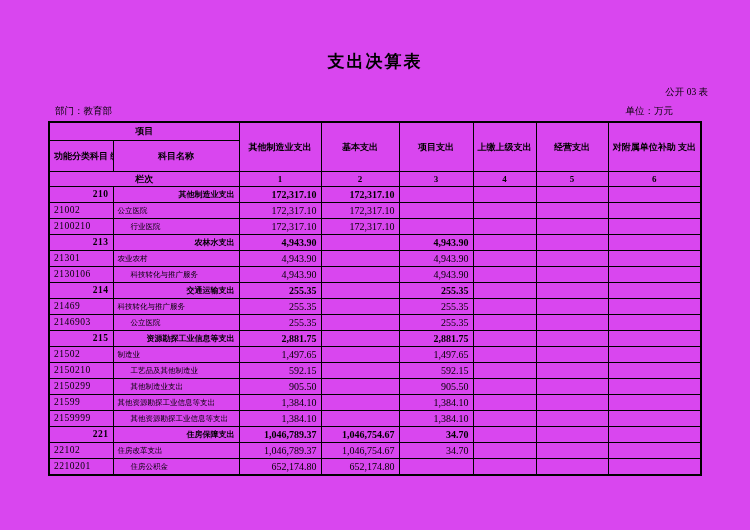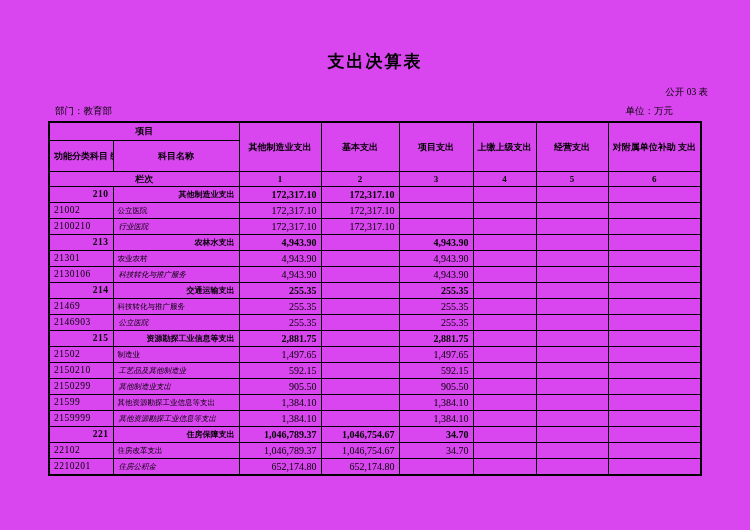--- a/index.html
+++ b/index.html
@@ -57,21 +57,21 @@
   .th-span2 { vertical-align: middle; white-space: pre-line; }
   .lanci-row th { height: 14px; }
   .col-index { font-weight: 700; }
   tbody td {
     height: 15px;
     line-height: 15px;
     font-size: 10px;
   }
   td.code { text-align: left; font-size: 9.5px; letter-spacing: 0.5px; }
   td.name { font-size: 7.5px; padding-left: 5px; }
-  tr.lvl3 td.name { padding-left: 5px; font-style: italic; }
+  tr.lvl3 td.name { padding-left: 17px; }
   td.val  { text-align: right; padding-right: 7px; }
   tr.bold td { font-weight: 700; text-align: right; }
   tr.bold td.name { font-size: 8px; }
   .footer {
     margin-left: 48px;
     margin-top: 10px;
     width: 652px;
     text-align: center;
     font-size: 9.5px;
   }

